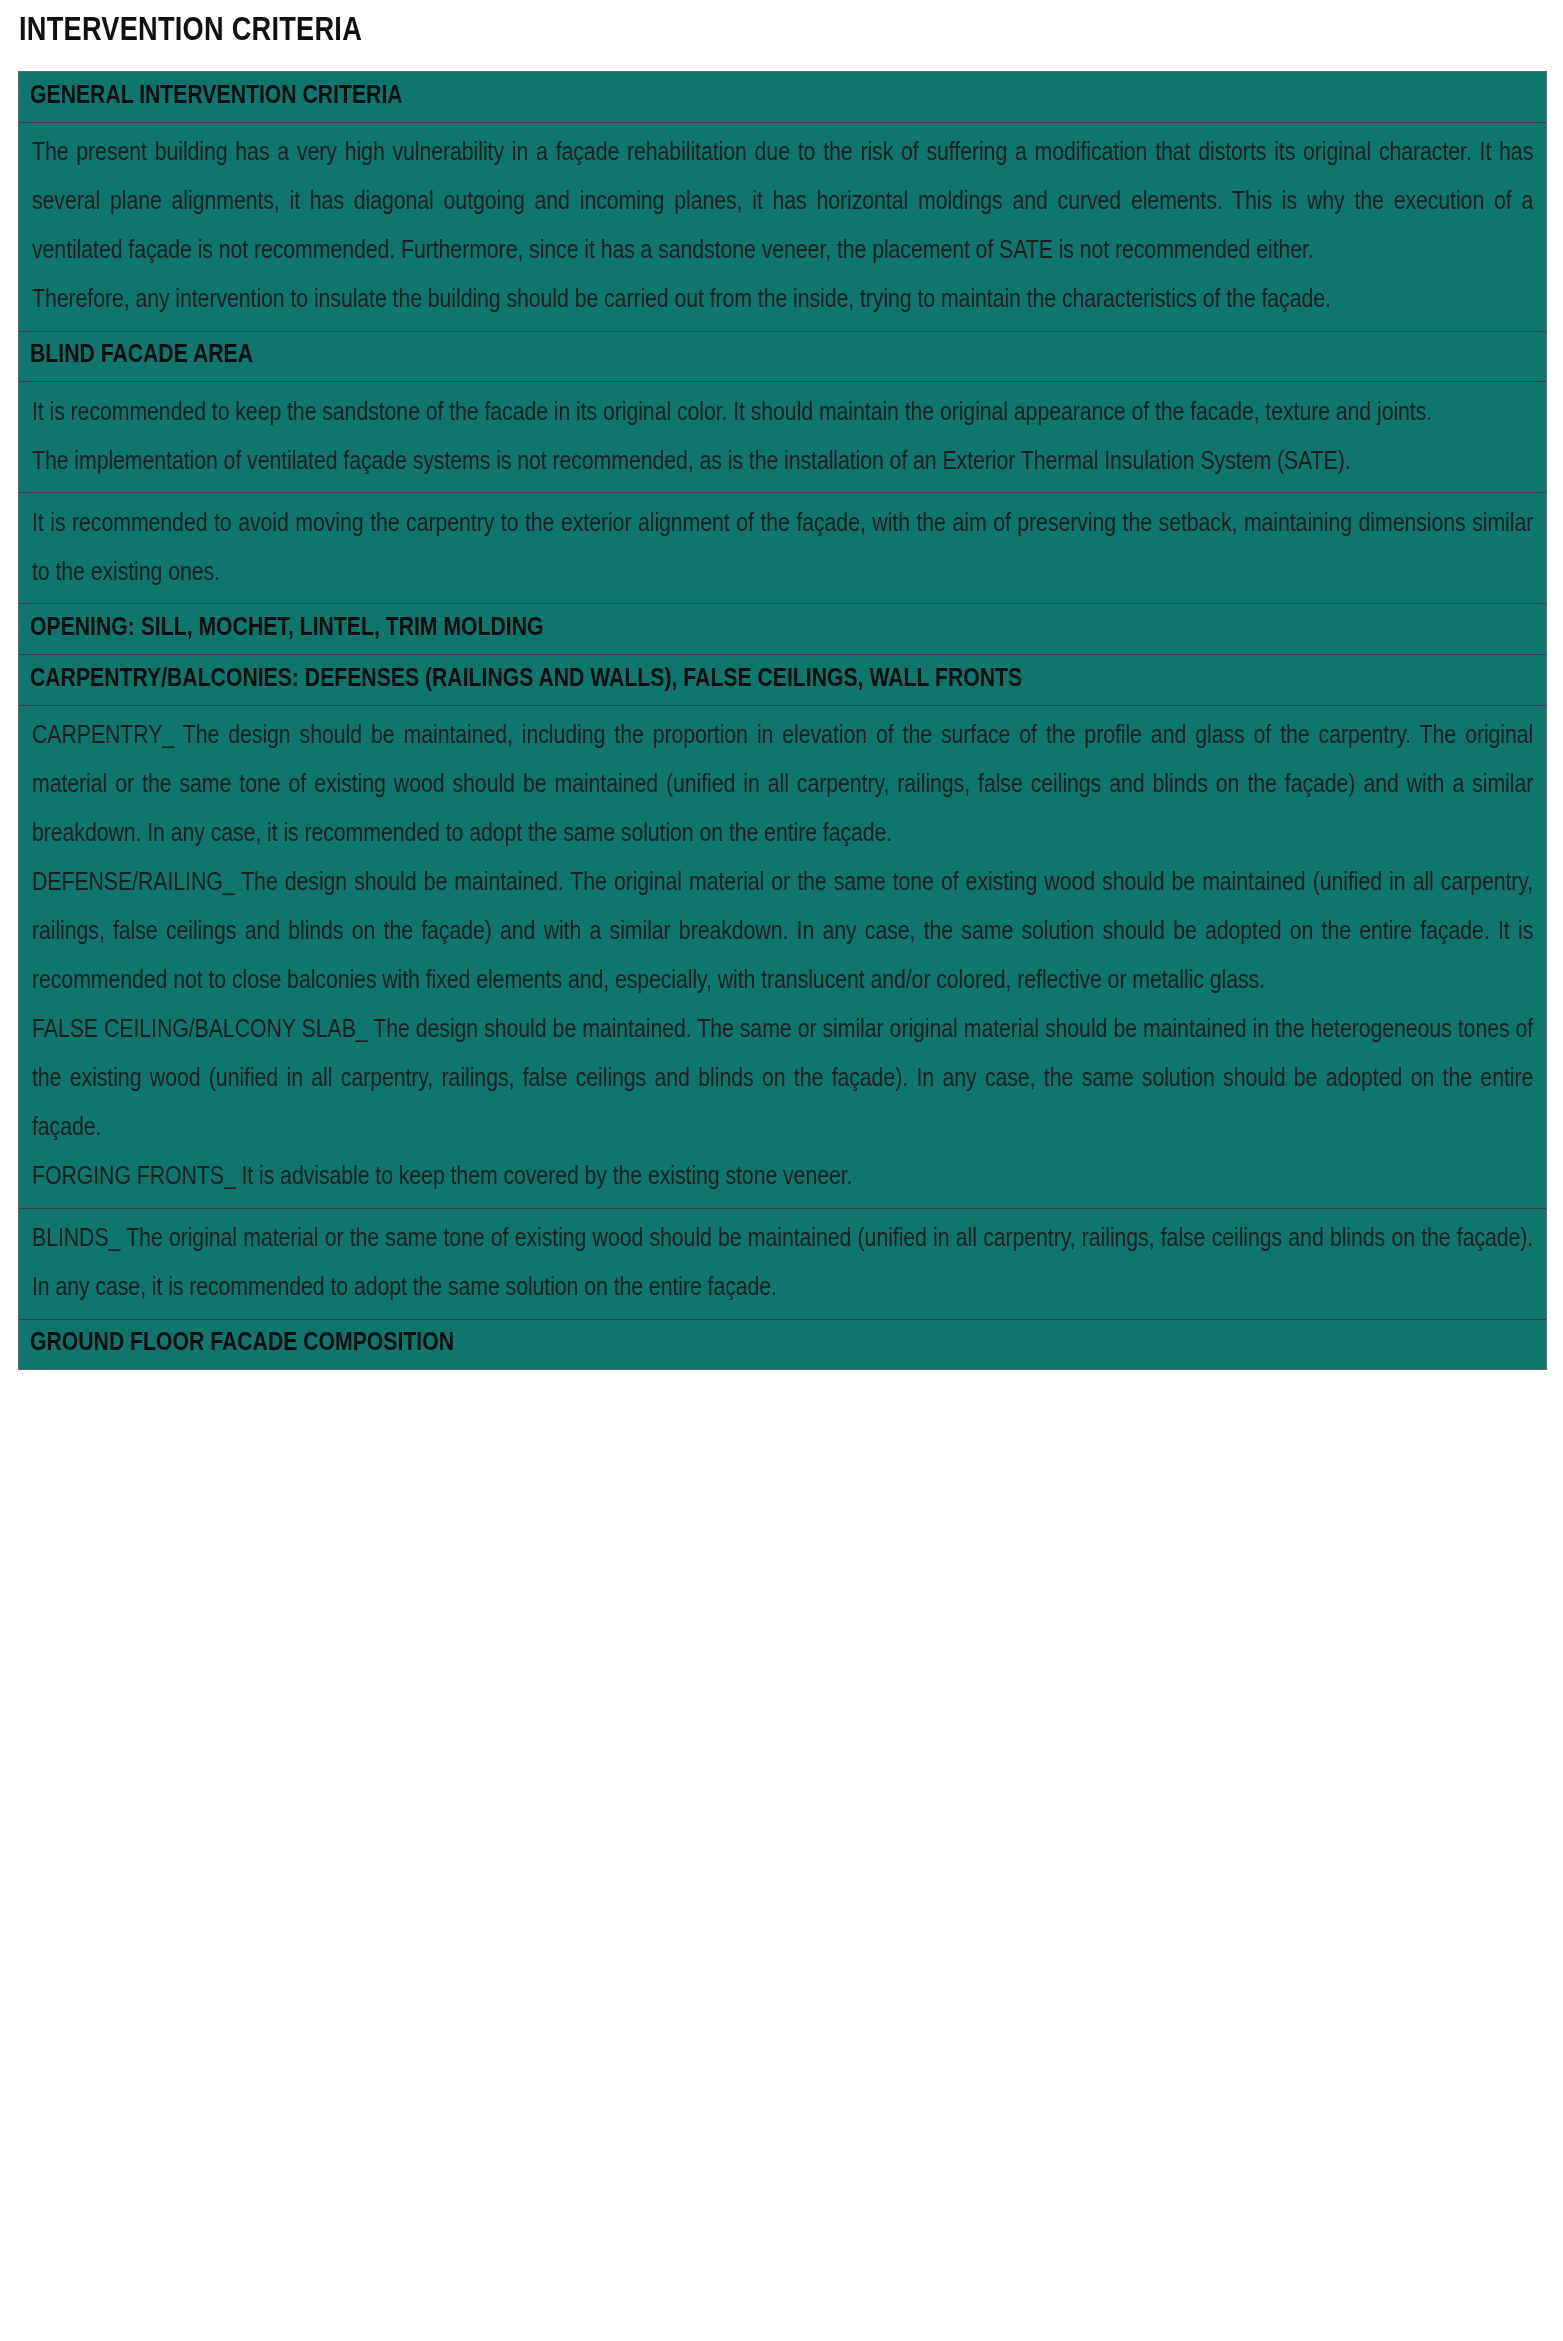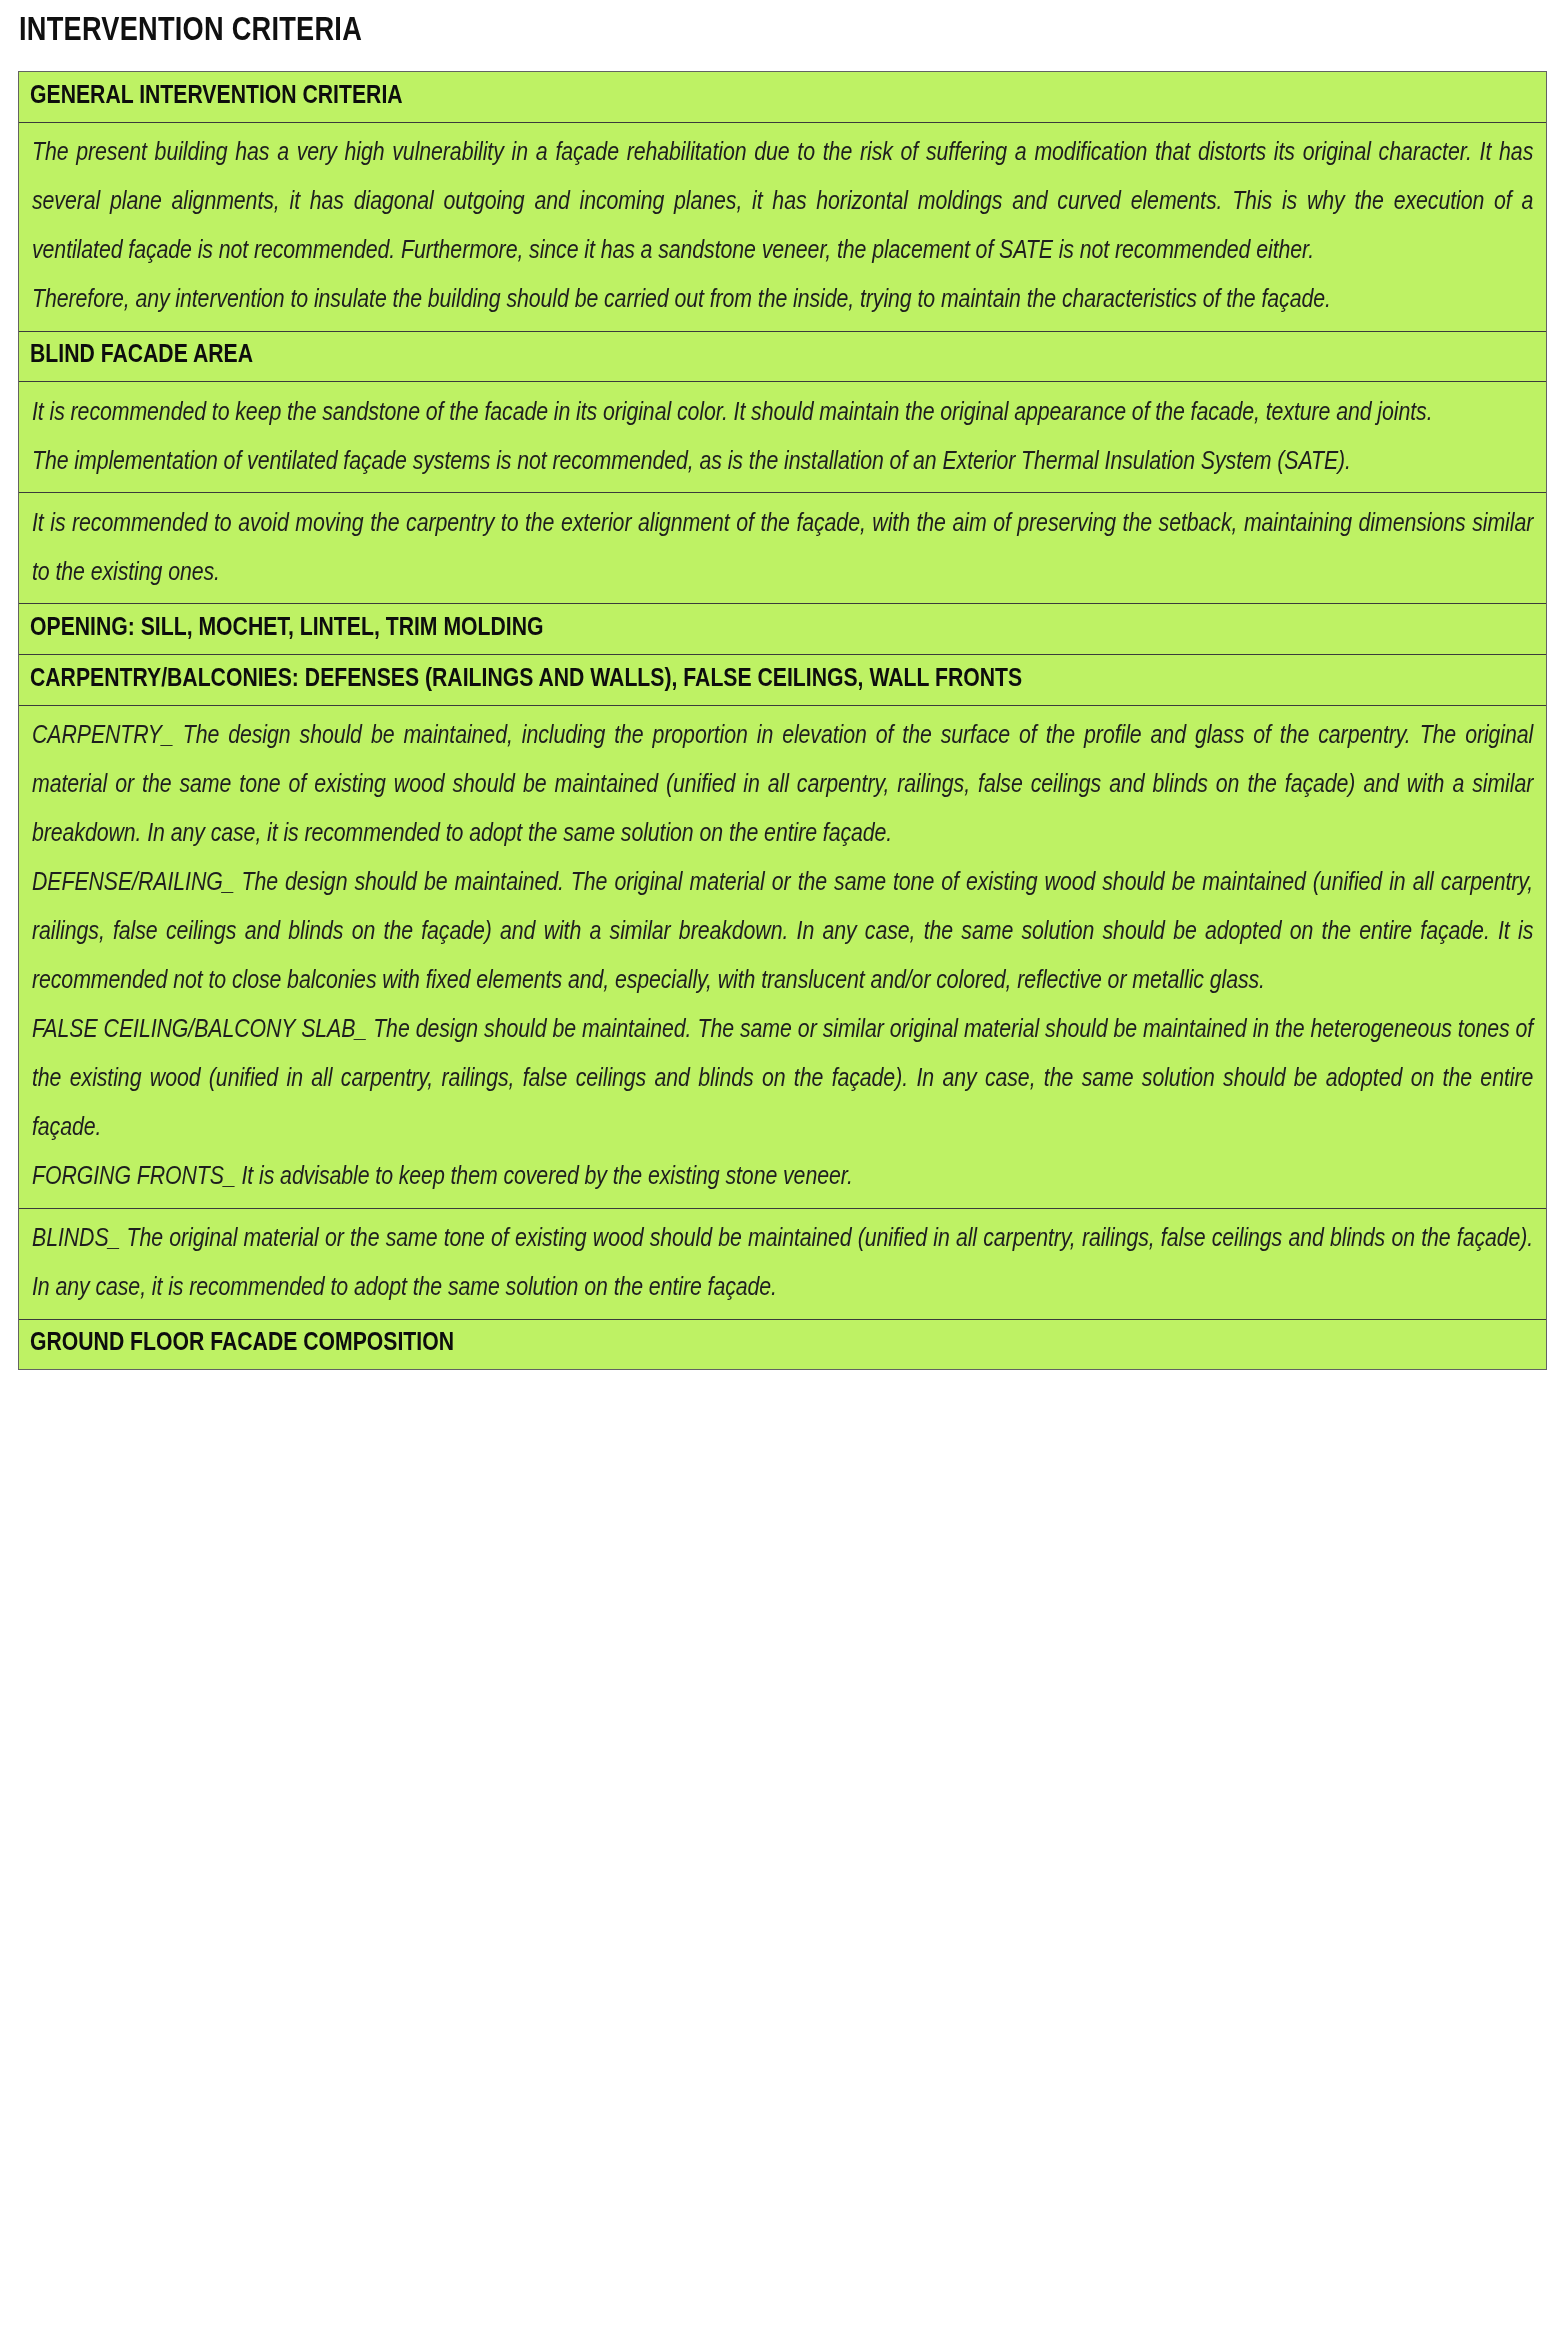--- a/index.html
+++ b/index.html
@@ -44,21 +44,21 @@
     left: 18px;
     top: 71px;
     width: 1529px;
     border: 1.7px solid #636363;
     box-sizing: border-box;
     background: #ffffff;
   }
 
   .row {
     box-sizing: border-box;
-    background: #bef264;
+    background: #0f766e;
   }
   .row + .row {
     border-top: 1.7px solid #3b3b3b;
   }
 
   
   .row.header {
     padding: 6.6px 11px 12px 11px;
   }
   .row.header .hdr-text {
@@ -67,21 +67,20 @@
     font-weight: 700;
     color: #0d0d0d;
     transform: scaleX(0.80);
     transform-origin: left center;
     white-space: nowrap;
   }
 
   
   .row.body {
     padding: 4.4px 13.2px 7.7px 13.2px;
-    font-style: italic;
   }
   .row.body p {
     margin: 0;
     font-size: 26px;
     line-height: 49px;
     font-weight: 400;
     color: #1e1e1e;
     text-align: justify;
     text-justify: inter-word;
     letter-spacing: -0.1px;

